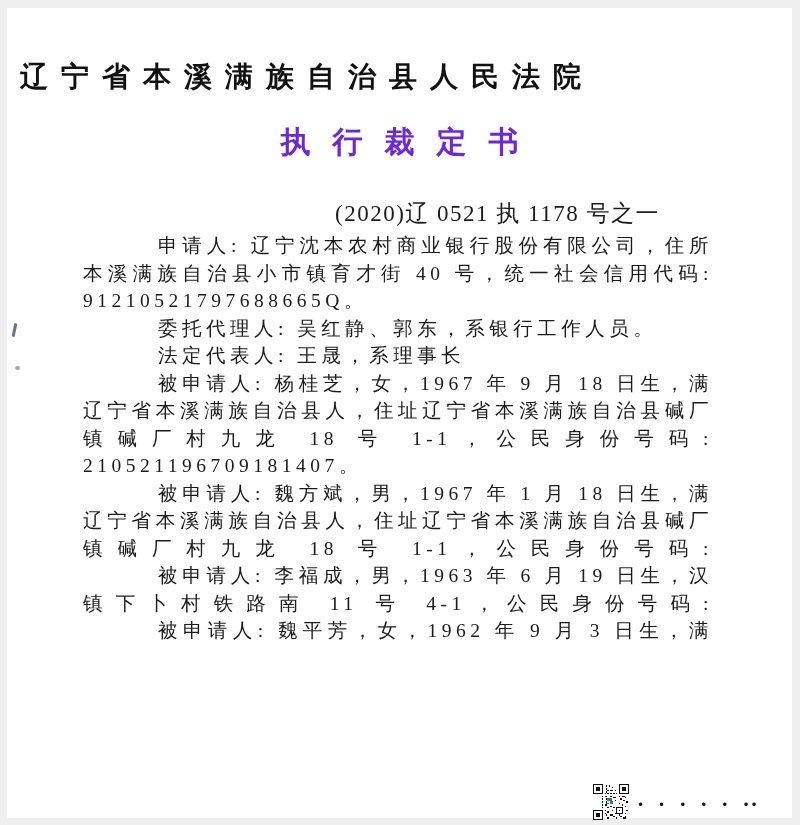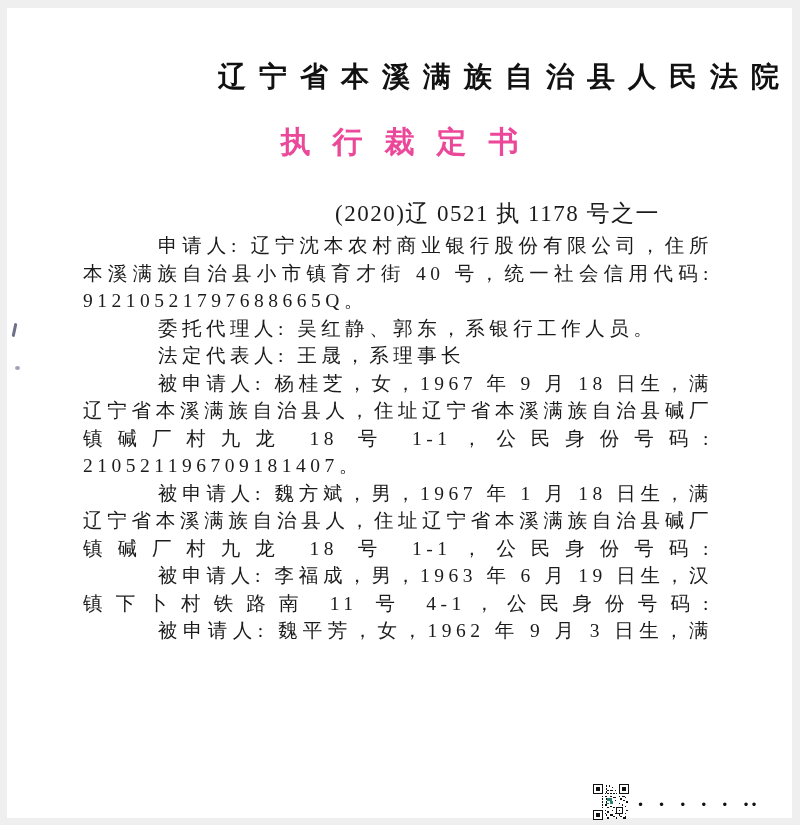--- a/index.html
+++ b/index.html
@@ -23,39 +23,39 @@
     width: 785px;
     height: 810px;
     background: #ffffff;
   }
   .title1 {
     position: absolute;
     top: 50px;
     left: 0;
     right: 0;
     margin: 0;
-    text-align: right;
+    text-align: left;
     font-size: 28px;
     font-weight: bold;
     color: #111111;
     letter-spacing: 13px;
     text-indent: 13px;
     white-space: nowrap;
     font-family: Liberation Mono, monospace;
   }
   .title2 {
     position: absolute;
     top: 114px;
     left: 0;
     right: 0;
     margin: 0;
     text-align: center;
     font-size: 30px;
     font-weight: bold;
-    color: #ec4899;
+    color: #6d28d9;
     letter-spacing: 22px;
     text-indent: 22px;
     white-space: nowrap;
   }
   .case-number {
     position: absolute;
     top: 190px;
     right: 132px;
     font-size: 23px;
     letter-spacing: 1.5px;

